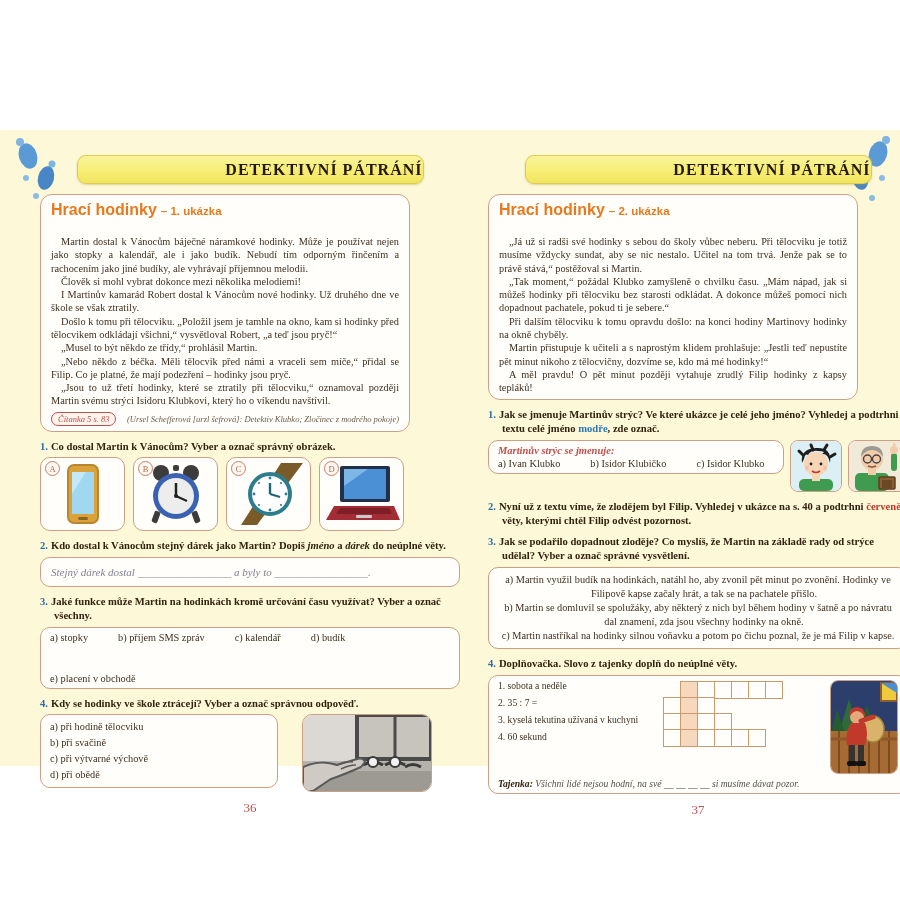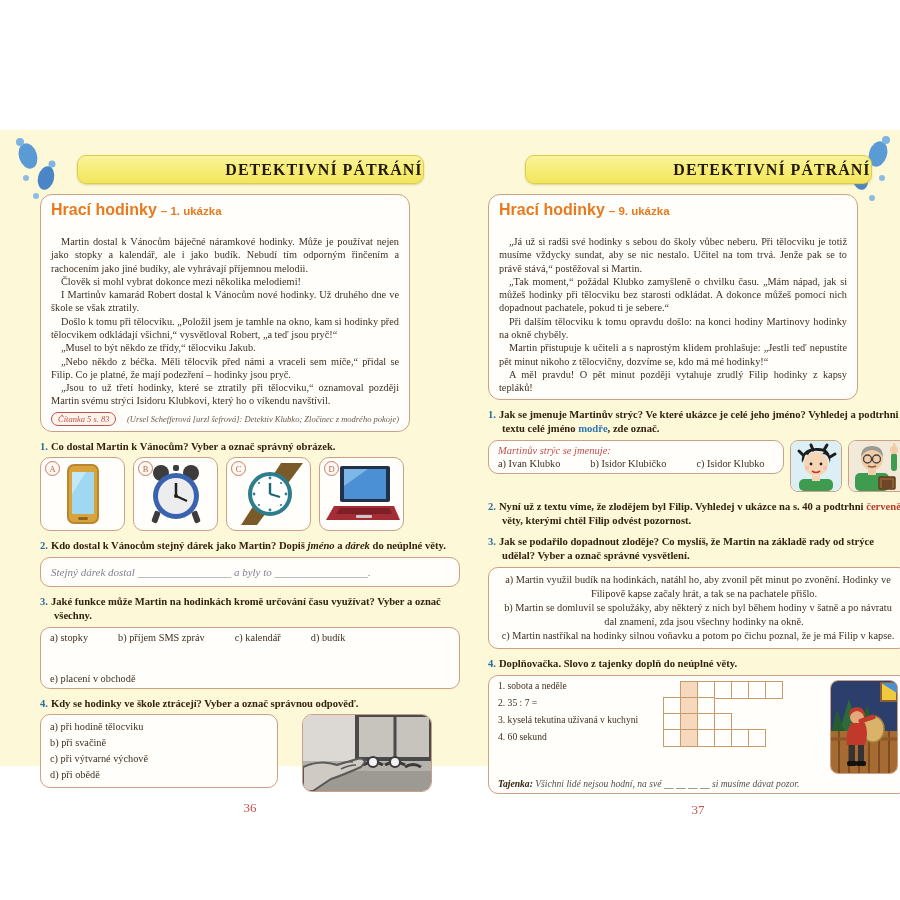--- a/index.html
+++ b/index.html
@@ -40,21 +40,21 @@
   .hand{font-style:italic;color:#82828F;font-size:11px;padding:8px 10px;}
   .opts-inline{display:flex;gap:30px;flex-wrap:wrap;}
   .q4-row{display:flex;gap:24px;align-items:flex-start;}
   .q4-opts{width:218px;}
   .q4-opts div{line-height:1.55;}
   .illu{margin-top:4px;width:128px;height:76px;border:1.5px solid #CBA084;border-radius:10px;
        overflow:hidden;flex:none;}
   .pagenum{text-align:center;margin-top:8px;font-size:13px;font-weight:normal;color:#C0504D;}
   .q1r-row{display:flex;gap:6px;align-items:flex-start;margin-top:4px;}
   .q1r-box{flex:1;margin-top:0;}
-  .red-ital{color:#C0504D;font-style:italic;font-weight:normal;font-size:10.5px;}
+  .red-ital{color:#C0504D;font-style:italic;font-weight:bold;font-size:10.5px;}
   .mini-img{width:50px;height:50px;border:1.5px solid #CBA084;border-radius:8px;overflow:hidden;flex:none;background:#fff;}
   .mini-img.wide{width:58px;}
   .q3r div{padding-left:12px;text-indent:-12px;line-height:1.32;margin:1px 0;text-align:center;}
   .q4r-flex{display:flex;gap:8px;align-items:flex-start;}
   .clues{width:158px;font-size:9.6px;}
   .clues div{margin-bottom:6px;}
   .cw-row{display:flex;height:16px;}
   .cw-cell{width:16px;height:16px;border:1px solid #C99A6B;margin:-1px 0 0 -1px;background:#FFFEFB;}
   .cw-cell.hl{background:#F6D9BD;}
   .cw-cell.empty{border-color:transparent;background:transparent;}
@@ -95,21 +95,21 @@
 
   <div class="excerpt">
     <div class="ex-title">
       <span class="t1">Hrací hodinky</span>
       <span class="t2">– 1. ukázka</span>
     </div>
     <p>Martin dostal k Vánocům báječné náramkové hodinky. Může je používat nejen jako stopky a kalendář, ale i jako budík. Nebudí tím odporným řinčením a rachocením jako jiné budíky, ale vyhrávají příjemnou melodii.</p>
     <p>Člověk si mohl vybrat dokonce mezi několika melodiemi!</p>
     <p>I Martinův kamarád Robert dostal k Vánocům nové hodinky. Už druhého dne ve škole se však ztratily.</p>
     <p>Došlo k tomu při tělocviku. „Položil jsem je tamhle na okno, kam si hodinky před tělocvikem odkládají všichni,“ vysvětloval Robert, „a teď jsou pryč!“</p>
-    <p>„Musel to být někdo ze třídy,“ tělocviku Jakub.</p>
+    <p>„Musel to být někdo ze třídy,“ prohlásil Martin.</p>
     <p>„Nebo někdo z béčka. Měli tělocvik před námi a vraceli sem míče,“ přidal se Filip. Co je platné, že mají podezření – hodinky jsou pryč.</p>
     <p>„Jsou to už třetí hodinky, které se ztratily při tělocviku,“ oznamoval později Martin svému strýci Isidoru Klubkovi, který ho o víkendu navštívil.</p>
     <div class="ex-footer">
       <span class="badge">Čítanka 5 s. 83</span>
       <span class="source">(Ursel Schefferová [urzl šefrová]: Detektiv Klubko; Zločinec z modrého pokoje)</span>
     </div>
   </div>
 
   <div class="q">
     <div class="q-line">
@@ -227,21 +227,21 @@
 
   <div class="pagenum">36</div>
 </div>
 
 <div class="page" id="right-page">
   <div class="header-pill">DETEKTIVNÍ PÁTRÁNÍ</div>
 
   <div class="excerpt">
     <div class="ex-title">
       <span class="t1">Hrací hodinky</span>
-      <span class="t2">– 9. ukázka</span>
+      <span class="t2">– 2. ukázka</span>
     </div>
     <p>„Já už si radši své hodinky s sebou do školy vůbec neberu. Při tělocviku je totiž musíme vždycky sundat, aby se nic nestalo. Učitel na tom trvá. Jenže pak se to právě stává,“ postěžoval si Martin.</p>
     <p>„Tak moment,“ požádal Klubko zamyšleně o chvilku času. „Mám nápad, jak si můžeš hodinky při tělocviku bez starosti odkládat. A dokonce můžeš pomocí nich dopadnout pachatele, pokud ti je sebere.“</p>
     <p>Při dalším tělocviku k tomu opravdu došlo: na konci hodiny Martinovy hodinky na okně chyběly.</p>
     <p>Martin přistupuje k učiteli a s naprostým klidem prohlašuje: „Jestli teď nepustíte pět minut nikoho z tělocvičny, dozvíme se, kdo má mé hodinky!“</p>
     <p>A měl pravdu! O pět minut později vytahuje zrudlý Filip hodinky z kapsy tepláků!</p>
   </div>
 
   <div class="q">
     <div class="q-line">

